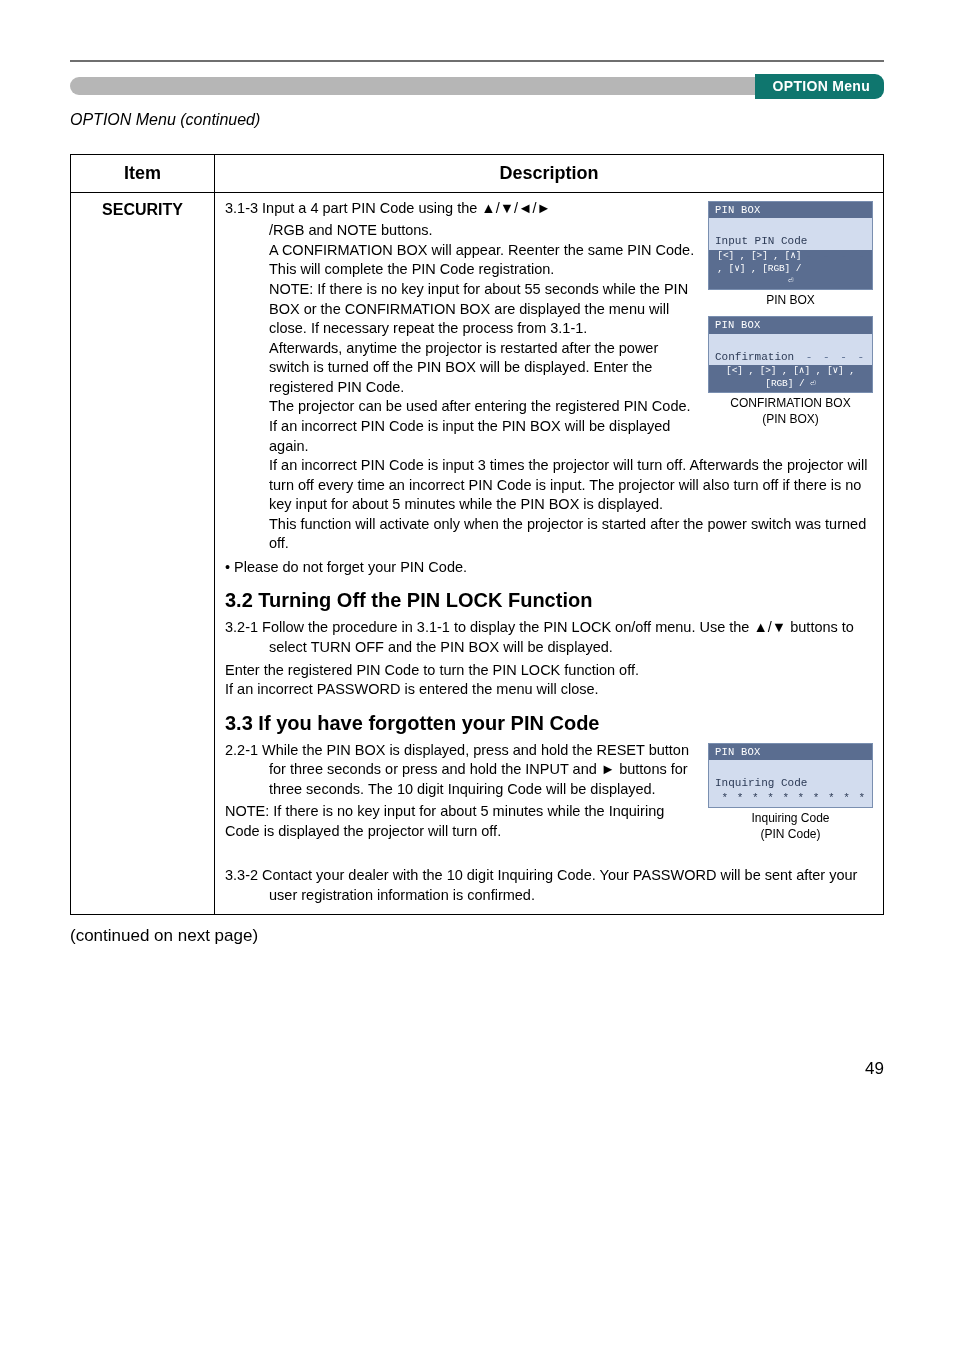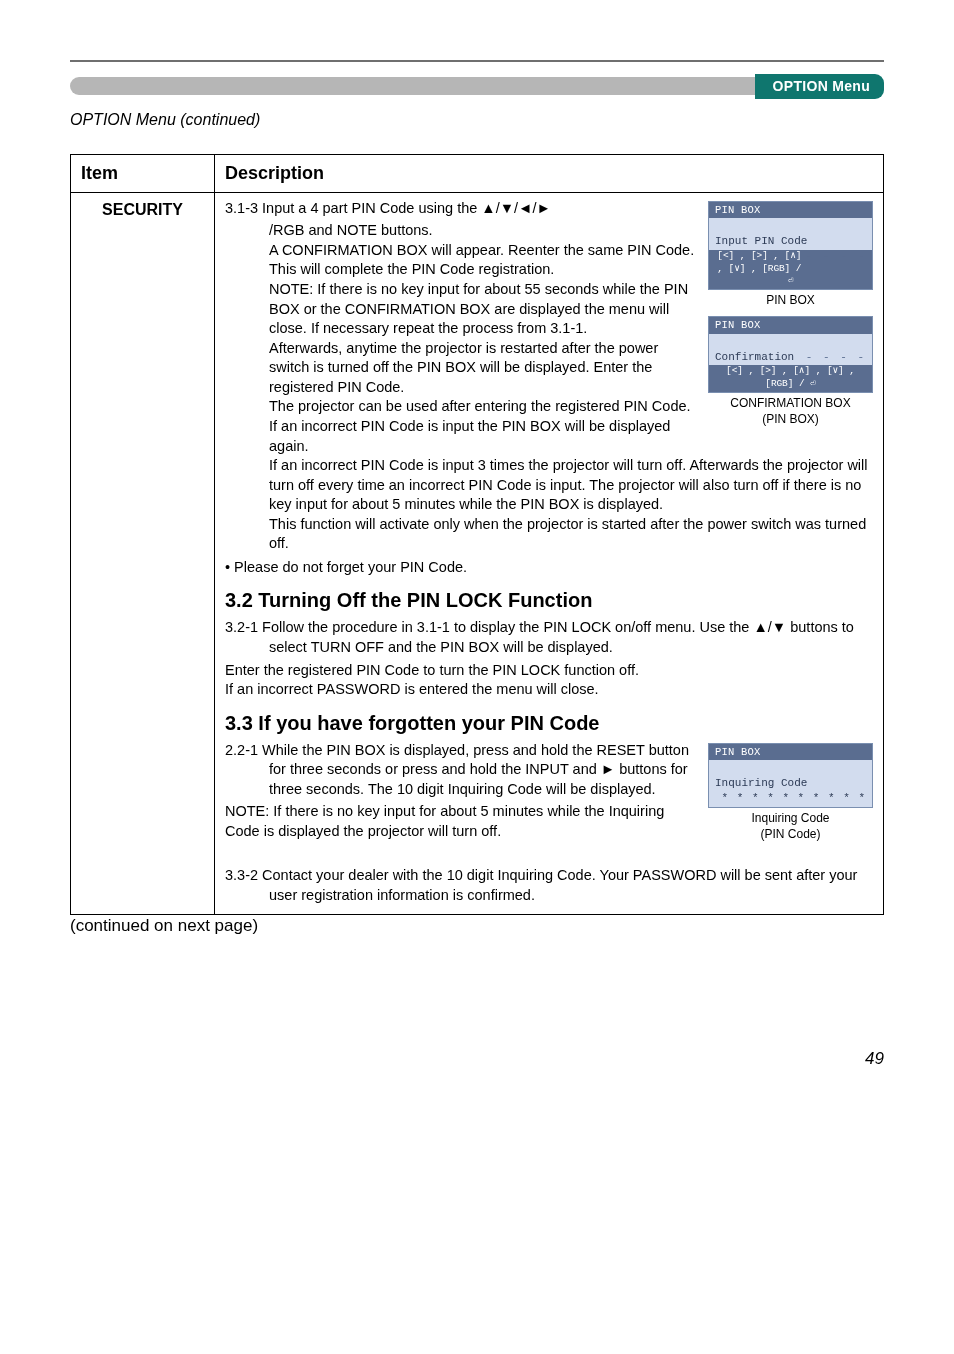--- a/index.html
+++ b/index.html
@@ -37,21 +37,21 @@
     font-weight: normal;
     font-size: 16px;
     margin-bottom: 24px;
   }
   table.main { width: 100%; border-collapse: collapse; }
   table.main th, table.main td {
     border: 1px solid #000;
     padding: 6px 10px;
     vertical-align: top;
   }
-  table.main th { font-weight: bold; text-align: left; font-size: 18px; }
+  table.main th { font-weight: bold; text-align: center; font-size: 18px; }
   .item-cell { text-align: center; vertical-align: middle; font-weight: bold; font-size: 16px; width: 144px; }
   .desc-cell { font-size: 14.5px; }
   .sub-heading { font-weight: bold; font-size: 20px; margin-top: 10px; margin-bottom: 4px; }
   .hang { padding-left: 44px; text-indent: -44px; margin-bottom: 3px;}
   .note { padding-left: 44px; }
   .float-box-wrap {
     float: right;
     margin: 2px 0 6px 8px;
     width: 165px;
   }
@@ -74,22 +74,22 @@
   .pin-box .dashes { float:right; letter-spacing:2px; color:#5a6d90;}
   .pin-box .pb-foot {
     background: #5a6d90;
     color: #fff;
     padding: 0px 4px 1px;
     font-size: 9.5px;
     letter-spacing: -0.1px;
     text-align: center;
   }
   .caption { text-align: center; font-size: 12px; margin-top: 2px; margin-bottom:8px; }
-  .cont { font-size: 17px; }
-  .page-no { text-align: right; font-size: 17px; margin-top: 110px; font-style: italic; }
+  .cont { font-size: 17px; margin-top: 10px; }
+  .page-no { text-align: right; font-size: 17px; margin-top: 110px; }
   .clear { clear:both; }
 </style>
 </head>
 <body>
 
 <div class="top-bar"></div>
 <div class="top-header">
   <div class="top-header-line"></div>
   <div class="top-header-cap">OPTION Menu</div>
 </div>

